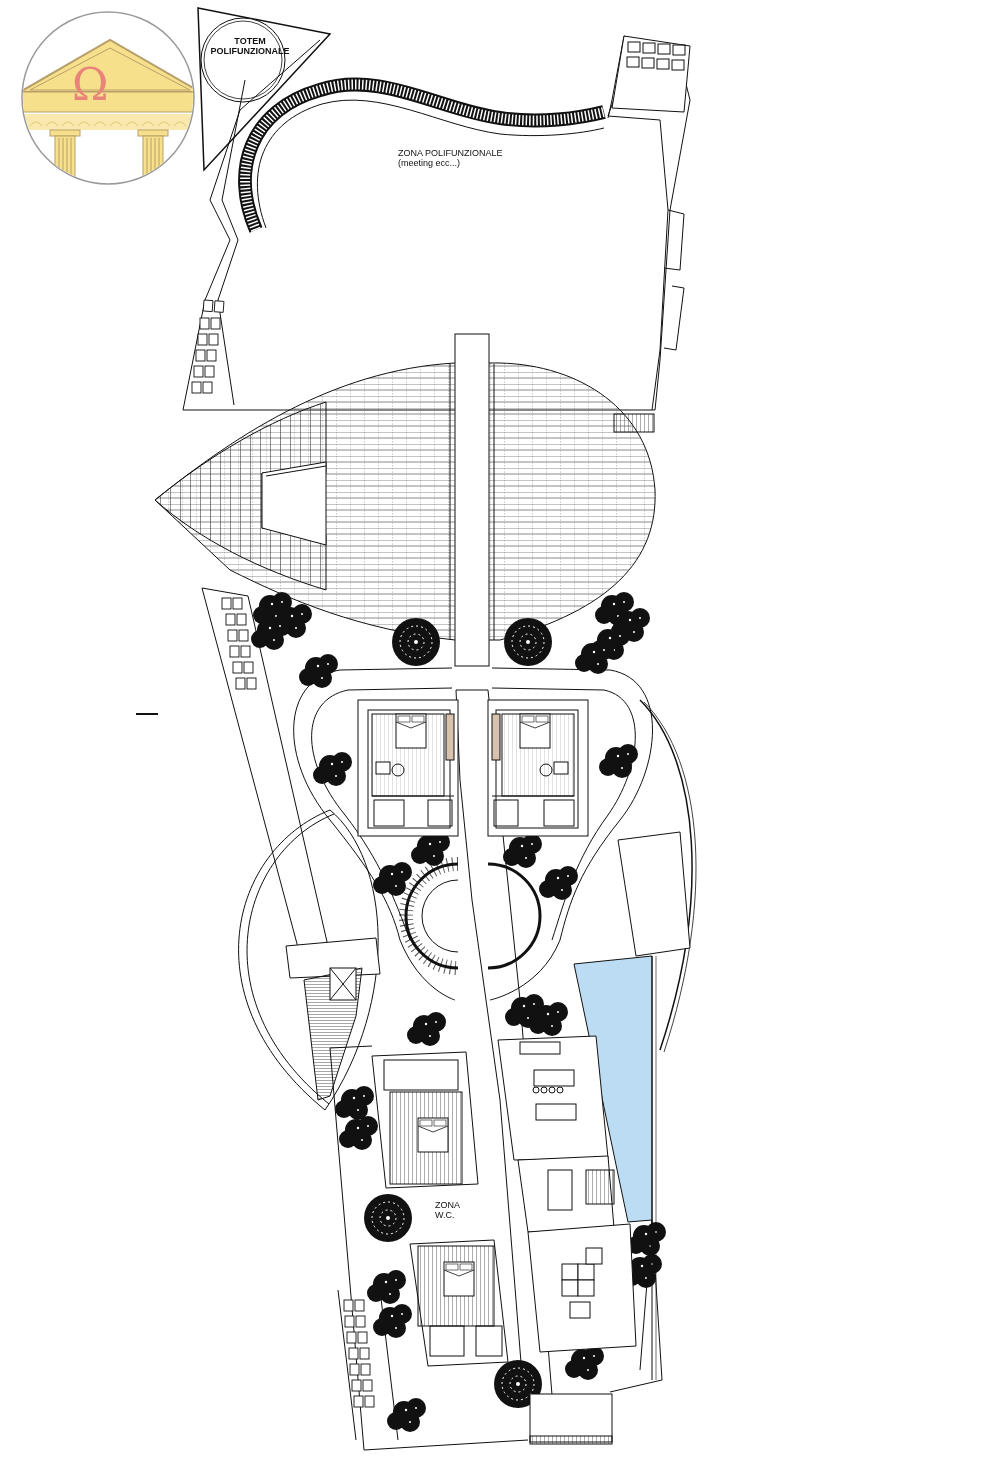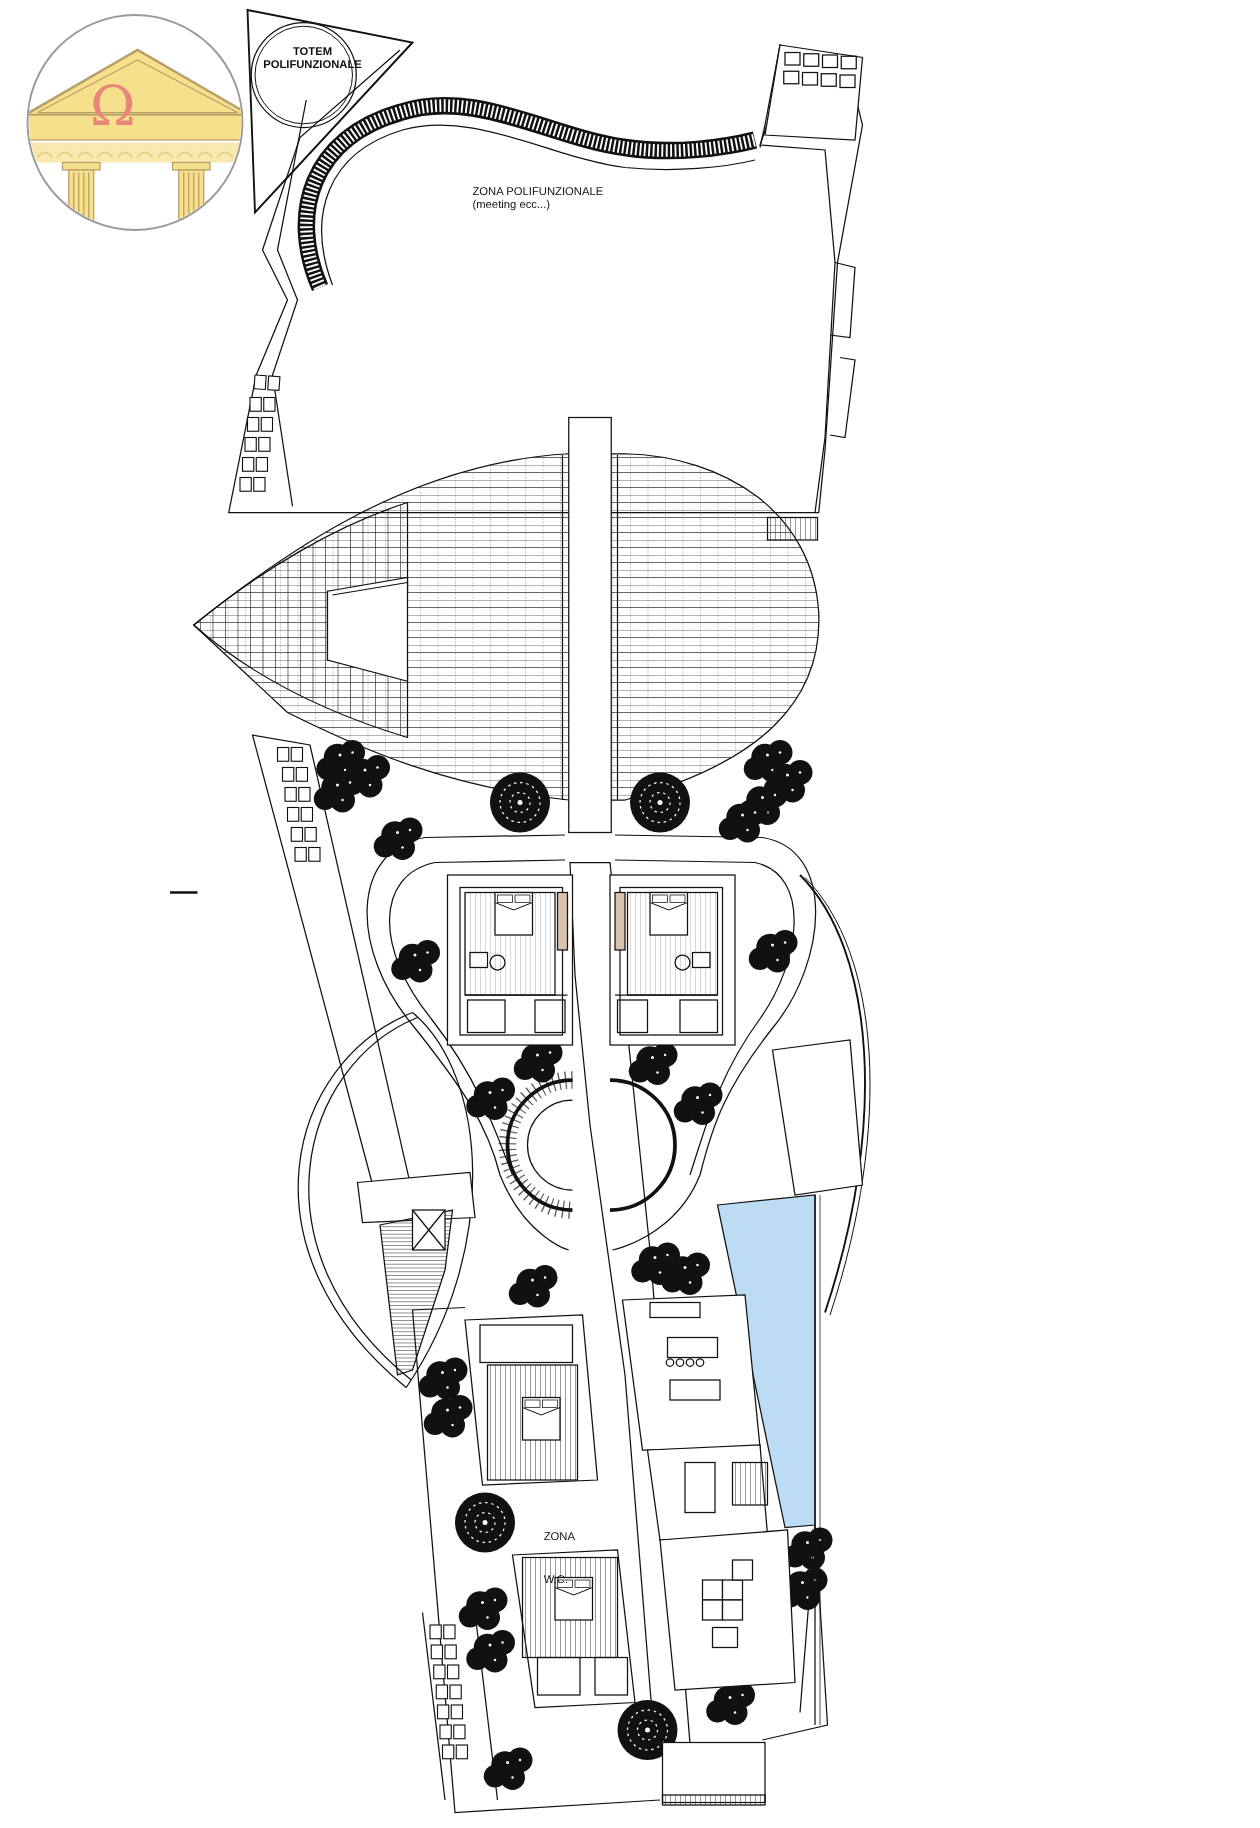--- a/index.html
+++ b/index.html
@@ -1,24 +1,24 @@
 <!DOCTYPE html>
 <html><head>
 <meta charset="utf-8">
 <style>
   html, body { margin: 0; padding: 0; background: #ffffff; }
   body { width: 1008px; height: 1462px; position: relative; overflow: hidden; font-family: "Liberation Sans", sans-serif; }
   #plan { position: absolute; left: 0; top: 0; width: 1008px; height: 1462px; }
   .lbl { position: absolute; font-family: "Liberation Sans", sans-serif; color: #111; line-height: 1.15; }
   .zona-poli { left: 378px; top: 148px; font-size: 9px; }
-  .zona-poli span { display: block; }
+  .zona-poli span { display: block; margin-left: 20px; }
   .totem { left: 204px; top: 36px; width: 92px; text-align: center; font-size: 9px; font-weight: bold; }
   .totem span { display: block; }
   .zona-wc { left: 435px; top: 1200px; font-size: 9px; }
-  .zona-wc span { display: block; margin-top: 24px; }
+  .zona-wc span { display: block; }
 </style>
 </head>
 <body>
 
 <svg id="plan" viewBox="0 0 1008 1462" xmlns="http://www.w3.org/2000/svg">
   <defs>
     <pattern id="grid" width="14" height="12" patternUnits="userSpaceOnUse">
       <path d="M0 0H14M0 6H14" stroke="#555" stroke-width="0.7"></path>
       <path d="M0 0V12" stroke="#777" stroke-width="0.6" stroke-dasharray="2 1"></path>
     </pattern>

